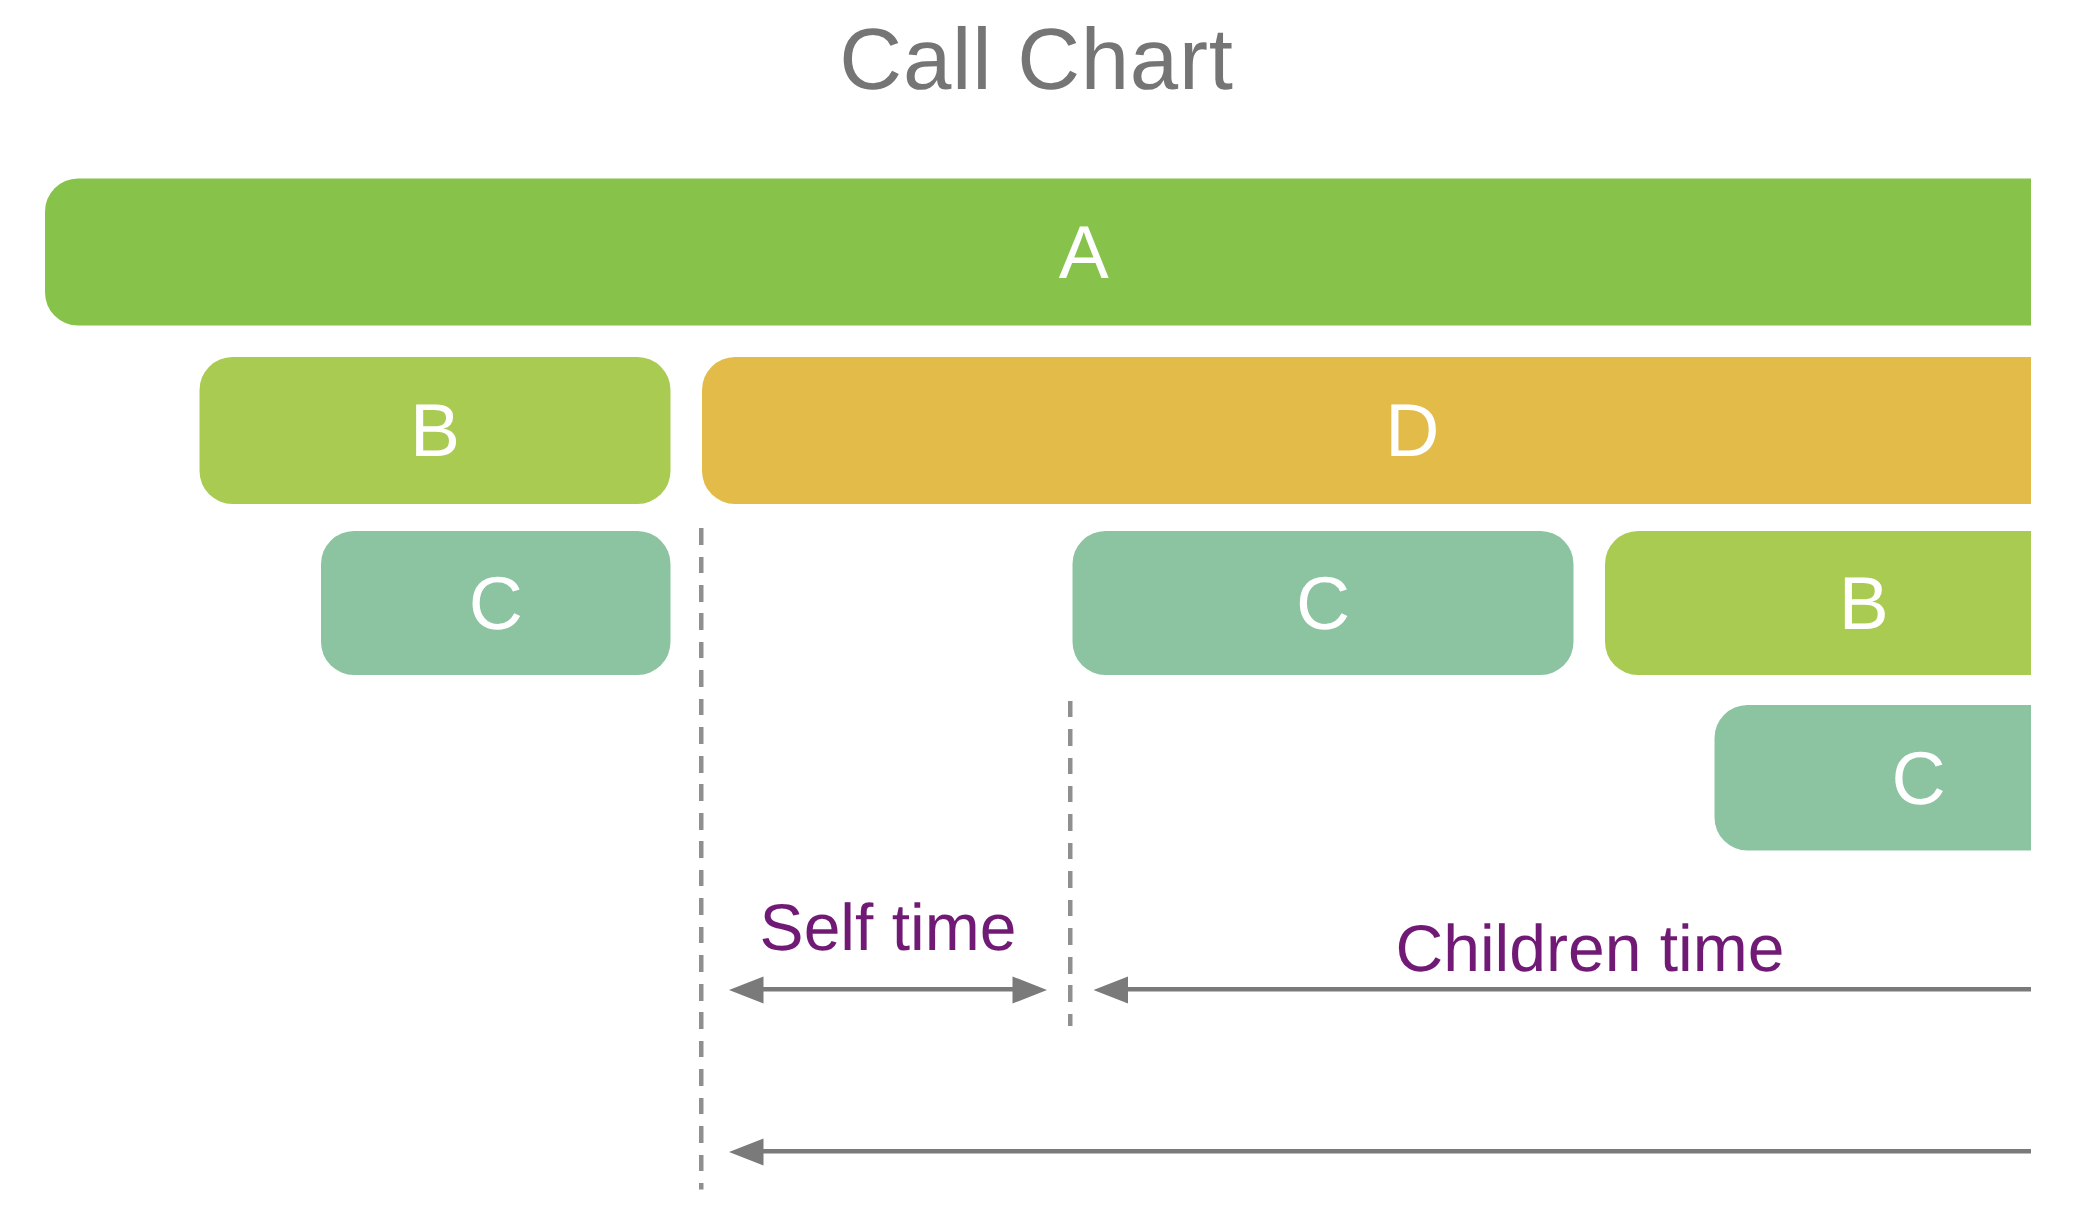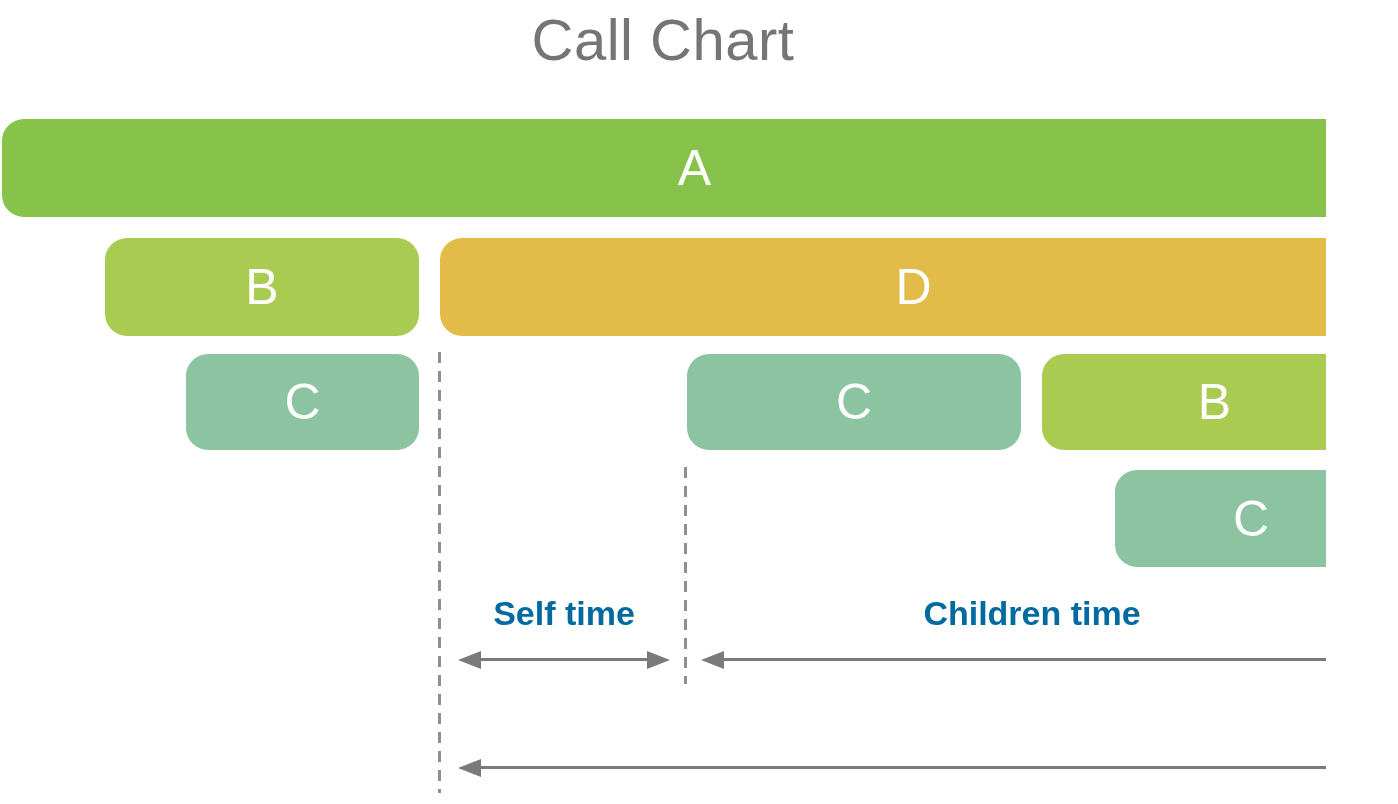--- a/index.html
+++ b/index.html
@@ -7,20 +7,21 @@
     padding: 0;
     background: #ffffff;
     font-family: "Liberation Sans", "DejaVu Sans", sans-serif;
   }
   #stage {
     position: relative;
     width: 1326px;
     height: 804px;
     background: #ffffff;
     overflow: hidden;
+    margin-left: 28px;
   }
   
   .chart-title {
     position: absolute;
     top: 6px;
     left: 0;
     width: 100%;
     text-align: center;
     font-size: 58px;
     font-weight: 300;
@@ -67,28 +68,28 @@
   }
   .arrow .head-left  { left: 0;  border-right: 23px solid #7a7a7a; }
   .arrow .head-right { right: 0; border-left: 23px solid #7a7a7a; }
   #arrow-self     { left: 458px; top: 651px; width: 212px; }
   #arrow-children { left: 701px; top: 651px; width: 668px; }
   #arrow-total    { left: 458px; top: 759px; width: 911px; }
   
   .ann-label {
     position: absolute;
     transform: translateX(-50%);
-    color: #0369a1;
-    font-size: 34px;
-    font-weight: 700;
+    color: #701a75;
+    font-size: 44px;
+    font-weight: 400;
     white-space: nowrap;
     line-height: 1.15;
   }
   #label-self     { left: 564px;  top: 594px; }
-  #label-children { left: 1032px; top: 594px; }
+  #label-children { left: 1032px; top: 608px; }
   #label-total    { left: 916px;  top: 702px; }
 </style>
 </head>
 <body>
 
 <div id="stage">
 
   <div class="chart-title">Call Chart</div>
 
   <div id="bars">

